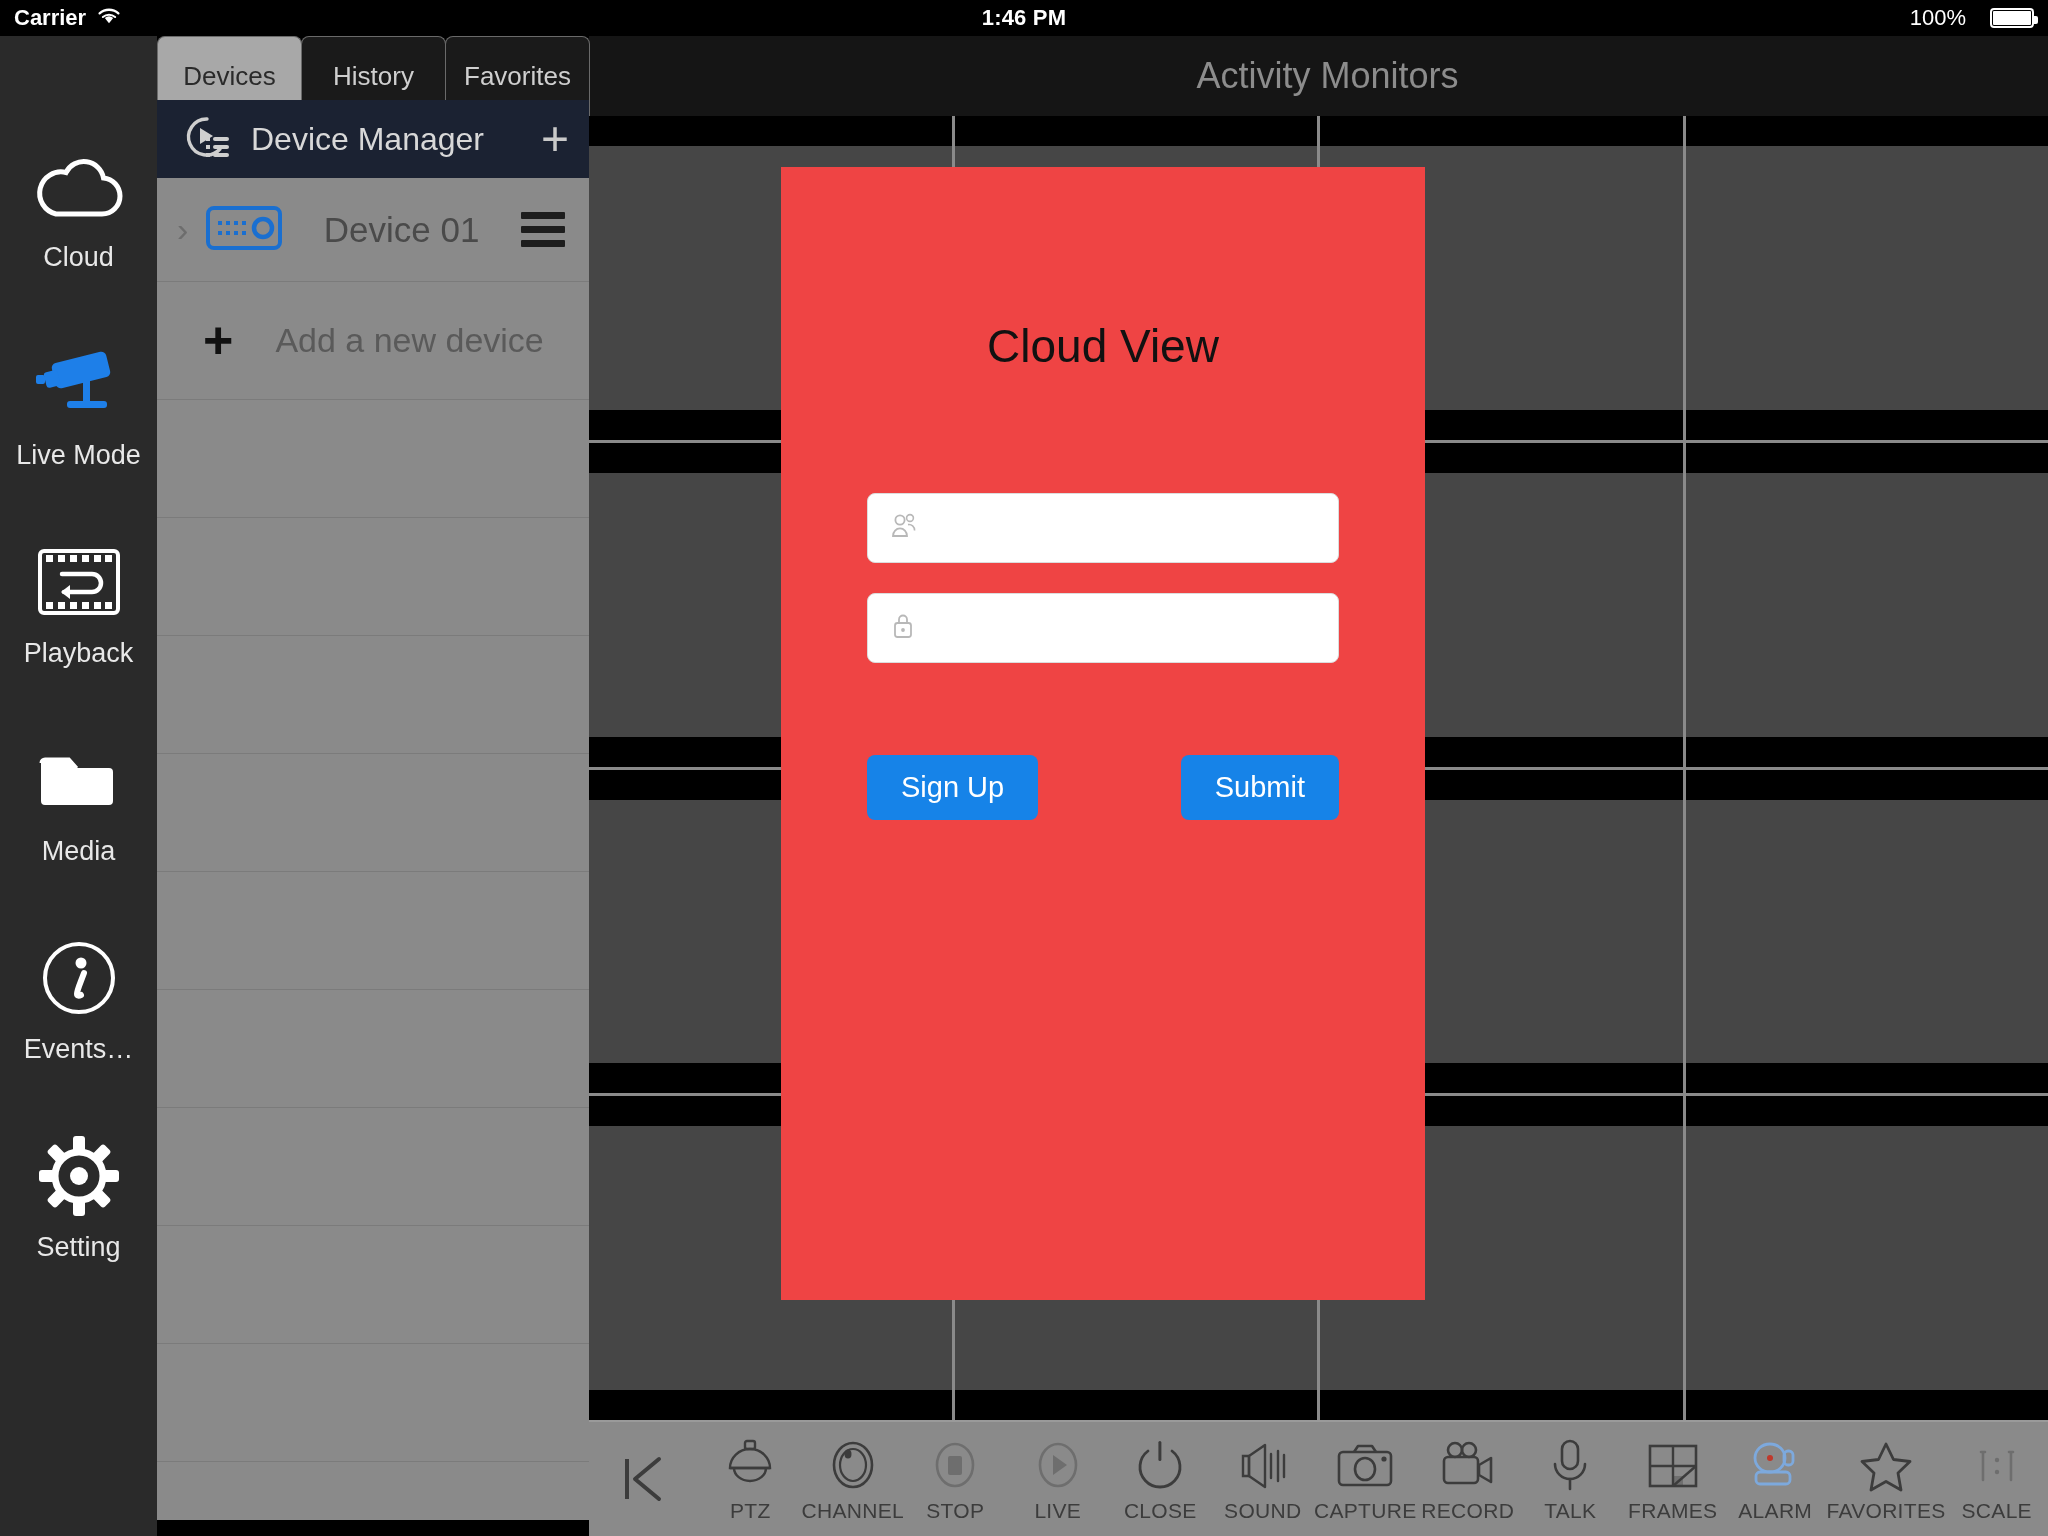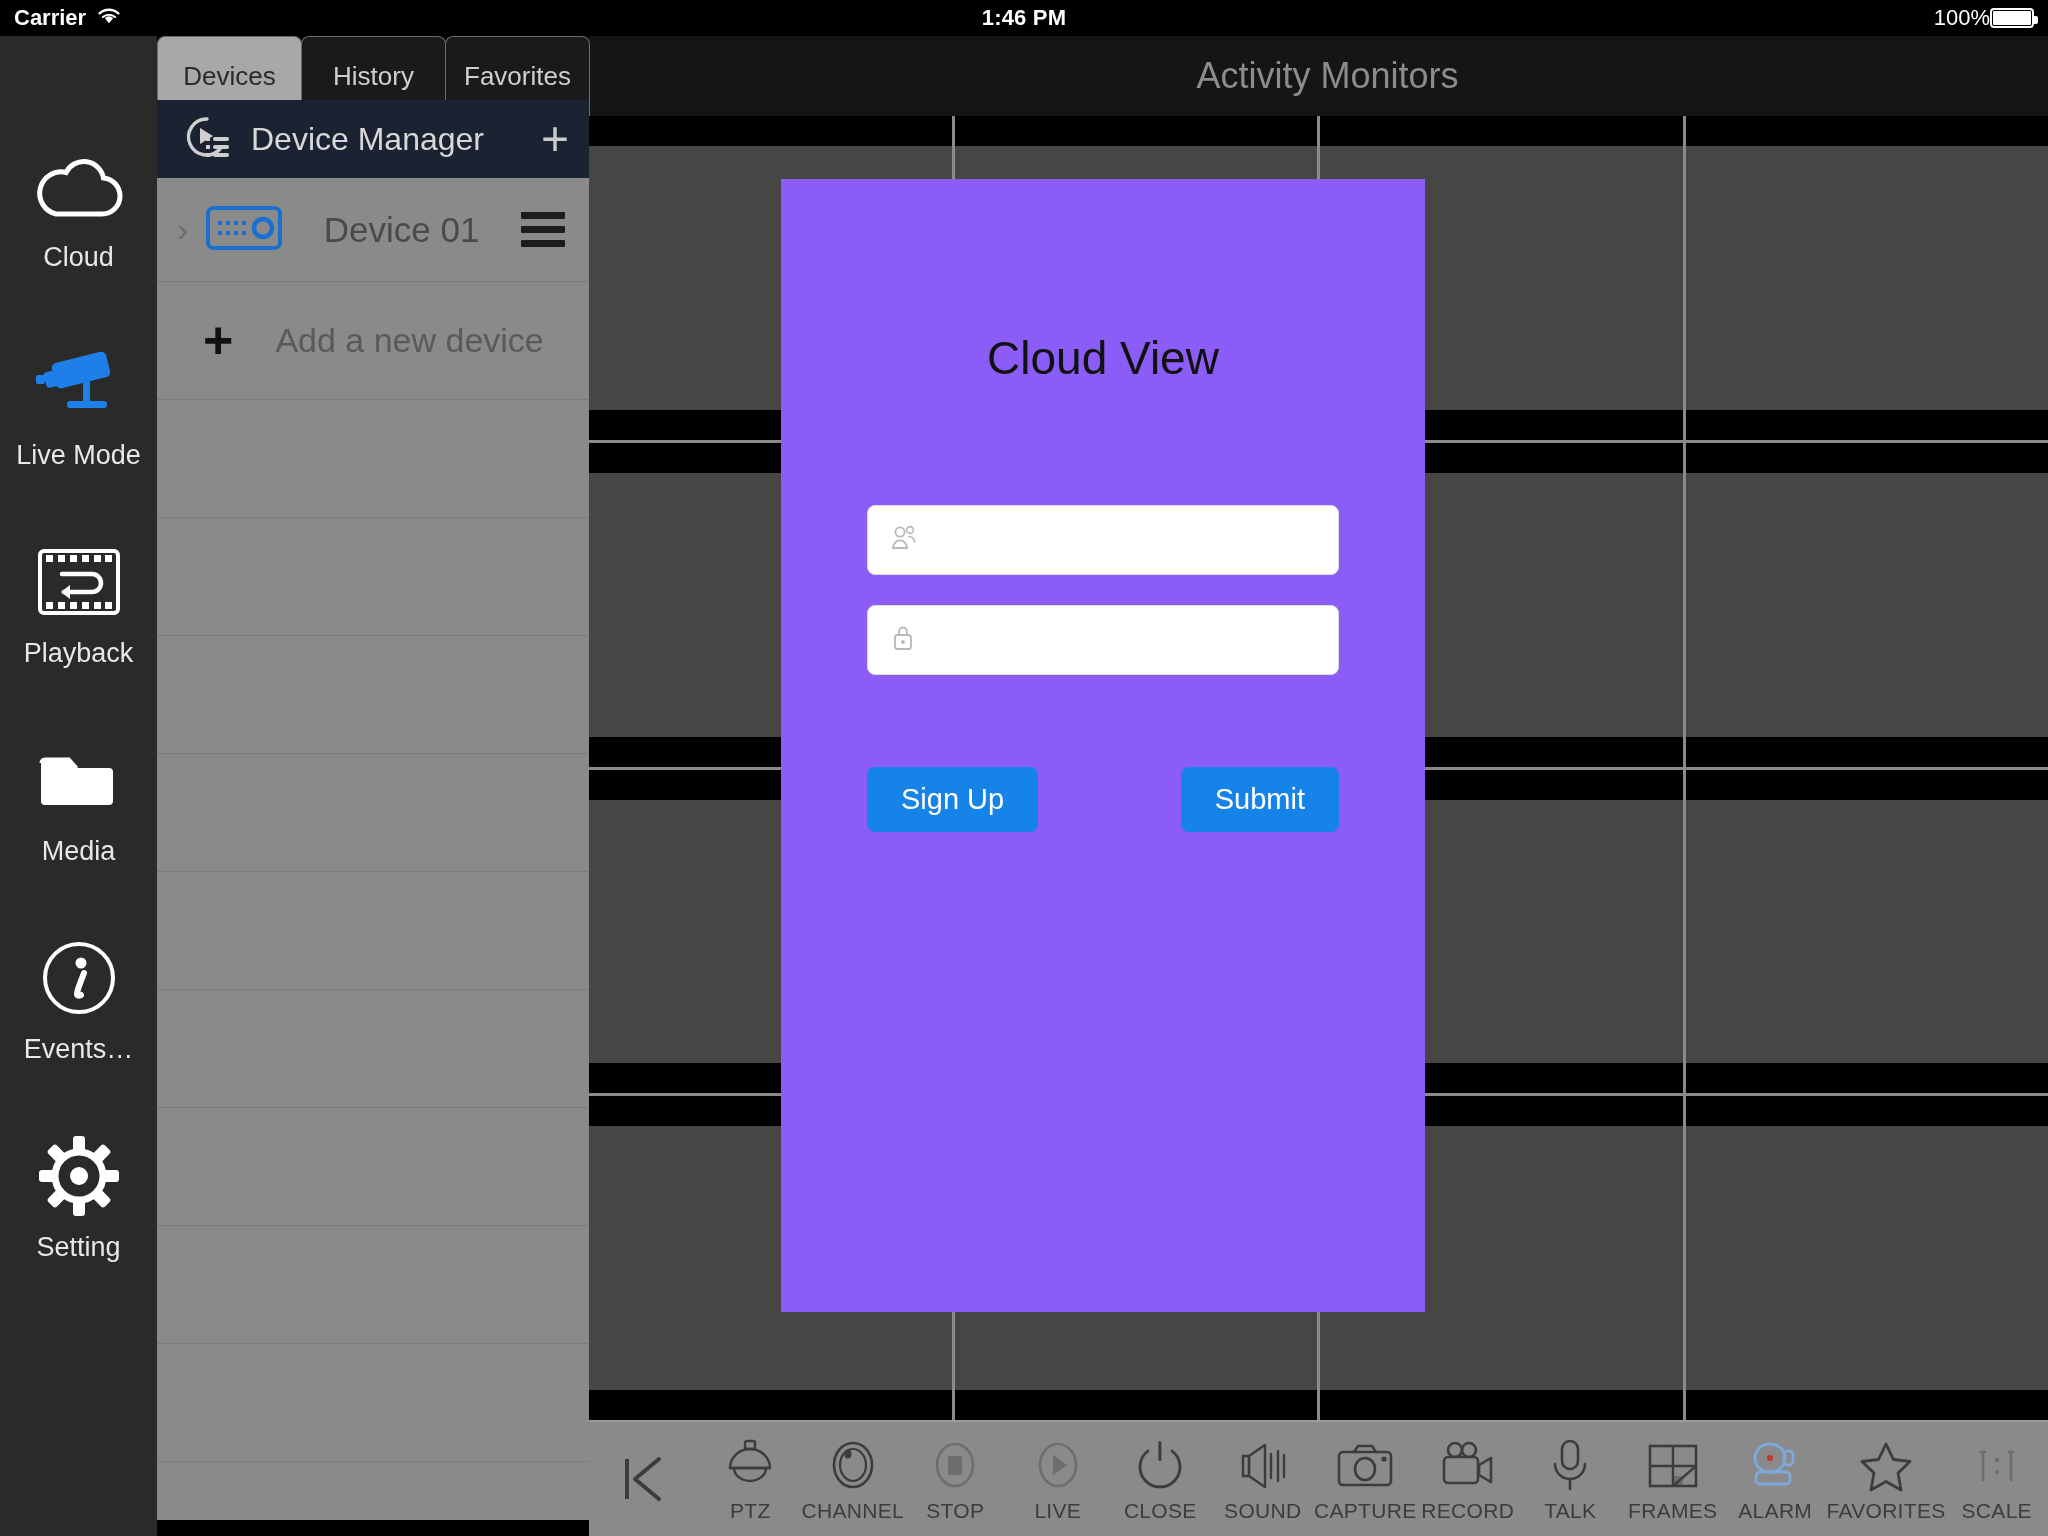--- a/index.html
+++ b/index.html
@@ -7,21 +7,21 @@
   body{ font-family:"Liberation Sans", sans-serif; }
 
   
   .statusbar{
     position:absolute; left:0; top:0; width:2048px; height:36px;
     background:#000; color:#fff; font-size:22px;
     display:flex; align-items:center; z-index:60;
   }
   .sb-left{ position:absolute; left:14px; display:flex; align-items:center; gap:10px; }
   .sb-center{ position:absolute; left:0; width:100%; text-align:center; font-weight:bold; letter-spacing:.2px;}
-  .sb-right{ position:absolute; right:14px; display:flex; align-items:center; gap:0; }
+  .sb-right{ position:absolute; right:14px; display:flex; align-items:center; gap:24px; }
   .sb-carrier{ font-weight:bold; }
   .battery{
     width:44px; height:20px; border:2px solid #fff; border-radius:4px; position:relative;
     background:#fff; background-clip:content-box; padding:1px;
   }
   .battery:after{
     content:""; position:absolute; right:-6px; top:6px; width:4px; height:8px;
     background:#fff; border-radius:0 2px 2px 0;
   }
 
@@ -122,22 +122,22 @@
   .tb-back{ width:110px; display:flex; align-items:center; justify-content:center; cursor:pointer; }
   .tb-item{
     flex:1; display:flex; flex-direction:column; align-items:center; justify-content:center;
     gap:2px; cursor:pointer;
   }
   .tb-ico{ height:62px; display:flex; align-items:center; justify-content:center; }
   .tb-lbl{ font-size:21px; color:#3c3c3c; letter-spacing:.3px; }
 
   
   .modal{
-    position:absolute; left:781px; top:179px; width:644px; height:1133px;
-    background:#8b5cf6; z-index:80;
+    position:absolute; left:781px; top:167px; width:644px; height:1133px;
+    background:#ef4444; z-index:80;
   }
   .modal h1{
     text-align:center; margin-top:152px; font-size:46px; font-weight:normal; color:#111;
   }
   .fieldwrap{ margin:0 auto; width:472px; }
   .field{
     height:70px; border:1px solid #dcdcdc; border-radius:8px;
     display:flex; align-items:center; padding:0 22px; background:#fff;
   }
   .field + .field{ margin-top:30px; }

